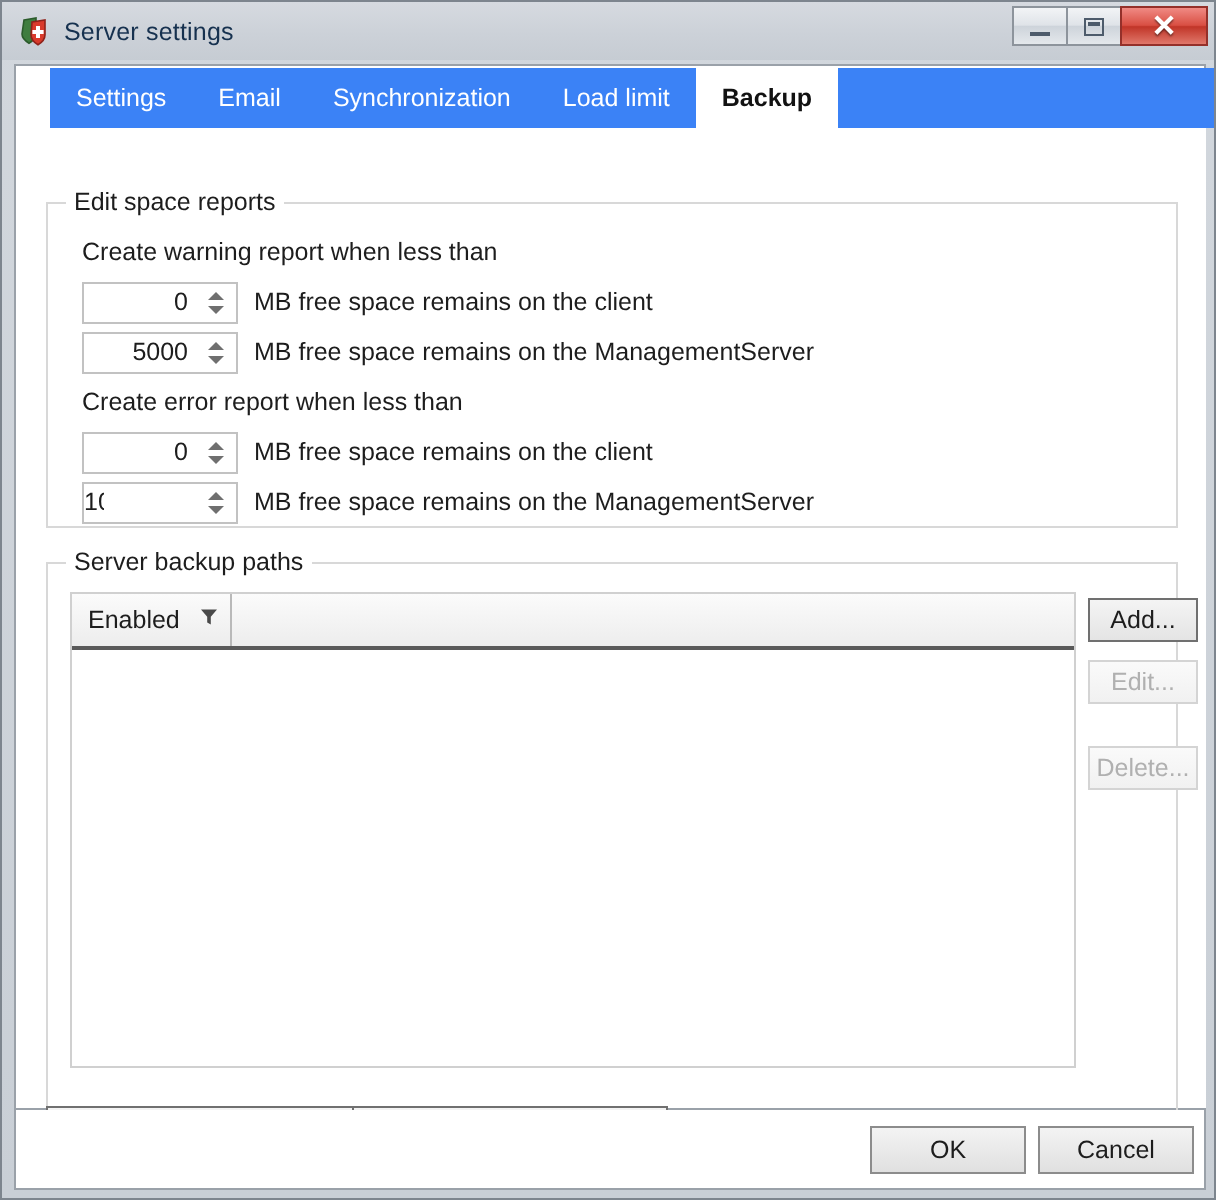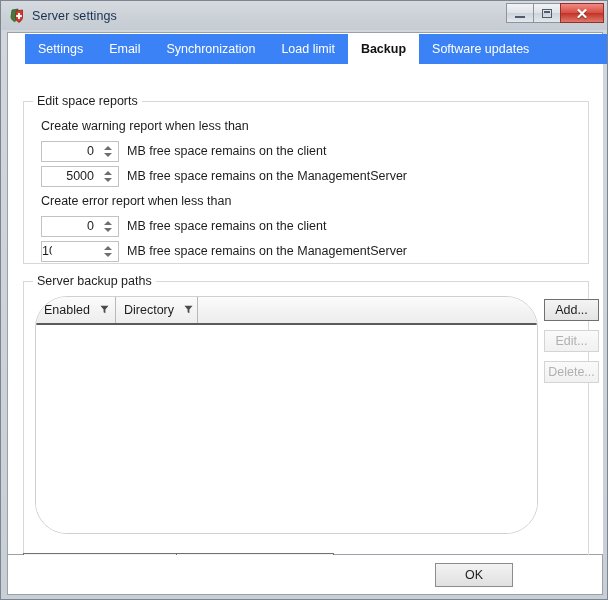--- a/index.html
+++ b/index.html
@@ -334,21 +334,20 @@
   </div>
 
   <div id="dialog-body">
 
     <div id="tabstrip">
       <div class="tab">Settings</div>
       <div class="tab">Email</div>
       <div class="tab">Synchronization</div>
       <div class="tab">Load limit</div>
       <div class="tab active">Backup</div>
-      <div class="tab">Software updates</div>
     </div>
 
     <div id="content">
 
       <div class="groupbox" style="left:14px; top:37px; width:566px; height:163px;">
         <div class="group-title">Edit space reports</div>
 
         <div class="field-label" style="left:17px; top:17px;">Create warning report when less than</div>
 
         <div class="spin" style="left:17px; top:39px;">
@@ -386,63 +385,58 @@
             <div class="arrow-up"></div>
             <div class="arrow-dn"></div>
           </div>
         </div>
         <div class="field-label" style="left:103px; top:142px;">MB free space remains on the ManagementServer</div>
       </div>
 
       <div class="groupbox" style="left:14px; top:217px; width:566px; height:307px;">
         <div class="group-title">Server backup paths</div>
 
-        <div id="grid" style="left:11px; top:14px; width:503px; height:238px;border-radius:32px;">
+        <div id="grid" style="left:11px; top:14px; width:503px; height:238px;">
           <div id="grid-header">
             <div class="gcol" style="width:80px;">
               <span>Enabled</span>
               <span class="funnel">
                 <svg width="9" height="9" viewBox="0 0 9 9">
                     <path d="M0.5 0.8 H8.5 L5.4 4.4 V8.2 L3.6 7.2 V4.4 Z" fill="#4a4a4a"></path>
                   </svg>
               </span>
             </div>
-            <div class="gcol" style="width:82px;">
-              <span>Directory</span>
-              <span class="funnel">
-                <svg width="9" height="9" viewBox="0 0 9 9">
-                    <path d="M0.5 0.8 H8.5 L5.4 4.4 V8.2 L3.6 7.2 V4.4 Z" fill="#4a4a4a"></path>
-                  </svg>
-              </span>
-            </div>
             <div class="gcol filler"></div>
           </div>
           <div id="grid-body" style="height:208px;"></div>
         </div>
 
         <div class="btn strong side-btn" style="left:520px; top:17px;">
           <span>Add...</span>
         </div>
         <div class="btn disabled side-btn" style="left:520px; top:48px;">
           <span>Edit...</span>
         </div>
-        <div class="btn disabled side-btn" style="left:520px; top:79px;">
+        <div class="btn disabled side-btn" style="left:520px; top:91px;">
           <span>Delete...</span>
         </div>
       </div>
 
       <div class="btn strong bottom-btn" style="left:14px; top:489px;">
         <span>Export backup password...</span>
       </div>
       <div class="btn strong bottom-btn" style="left:167px; top:489px;">
         <span>Import backup archives...</span>
       </div>
 
     </div>
   </div>
 
   <div id="footer">
     <div class="footer-btn" style="left:427px;">
       <span>OK</span>
     </div>
+    <div class="footer-btn" style="left:511px;">
+      <span>Cancel</span>
+    </div>
   </div>
 
 </div>
 
 </body></html>

